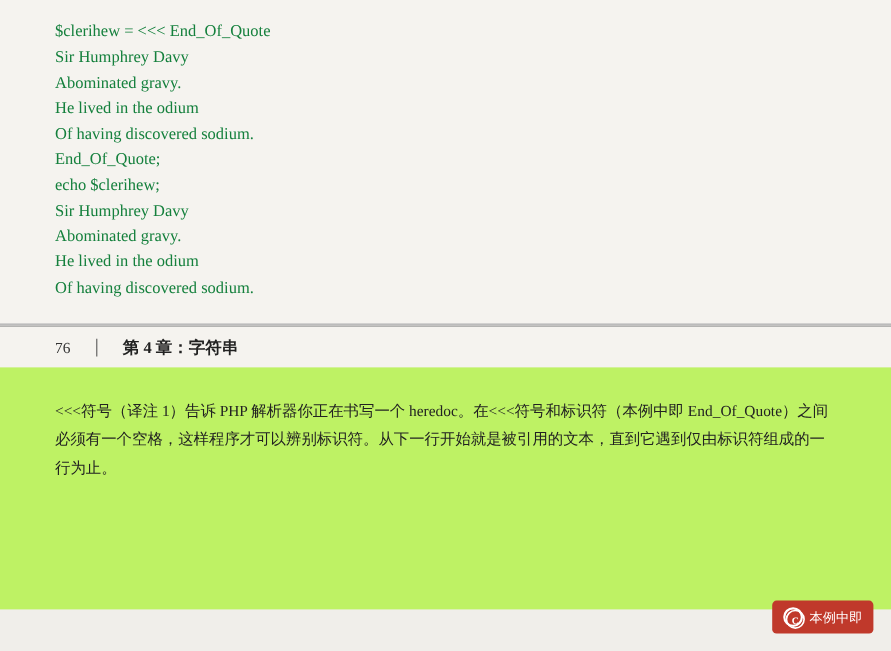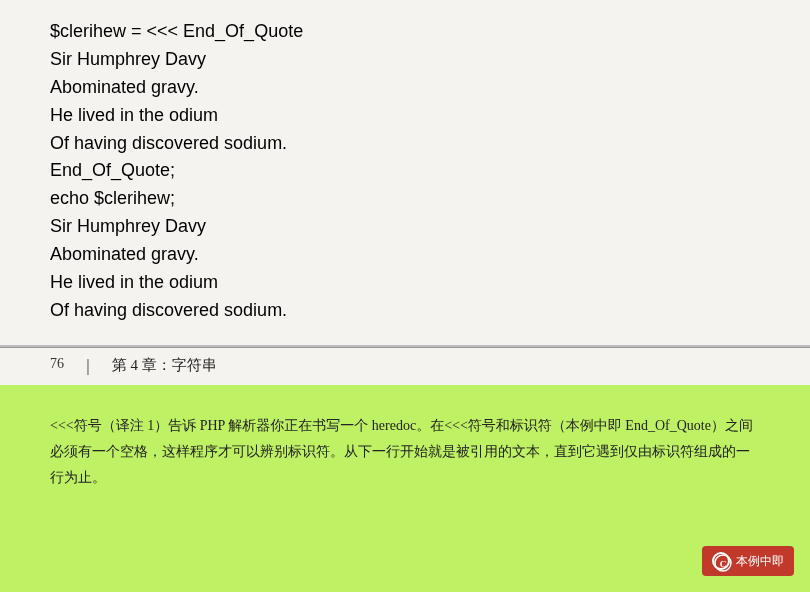--- a/index.html
+++ b/index.html
@@ -23,50 +23,50 @@
     }
 
     .intro-text {
       font-size: 14px;
       color: #222;
       margin-bottom: 12px;
       line-height: 1.6;
     }
 
     .code-block {
-      font-family: Liberation Sans, sans-serif;
-      font-size: 18px;
-      color: #000000;
+      font-family: Liberation Serif, serif;
+      font-size: 15px;
+      color: #15803d;
       background: #f5f3ef;
       line-height: 1.55;
       white-space: pre;
     }
 
     .page-footer {
       background: #f5f3ef;
       padding: 8px 50px;
       border-top: 1.5px solid #999;
       display: flex;
-      align-items: flex-start;
+      align-items: flex-end;
       gap: 16px;
     }
 
     .page-number {
       font-size: 14px;
       color: #333;
     }
 
     .separator {
       font-size: 16px;
       color: #555;
     }
 
     .chapter-title {
       font-size: 15px;
-      font-weight: normal;
+      font-weight: bold;
       color: #222;
     }
 
     .page-bottom {
       background: #bef264;
       padding: 28px 50px 20px 50px;
       min-height: 220px;
     }
 
     .body-text {

